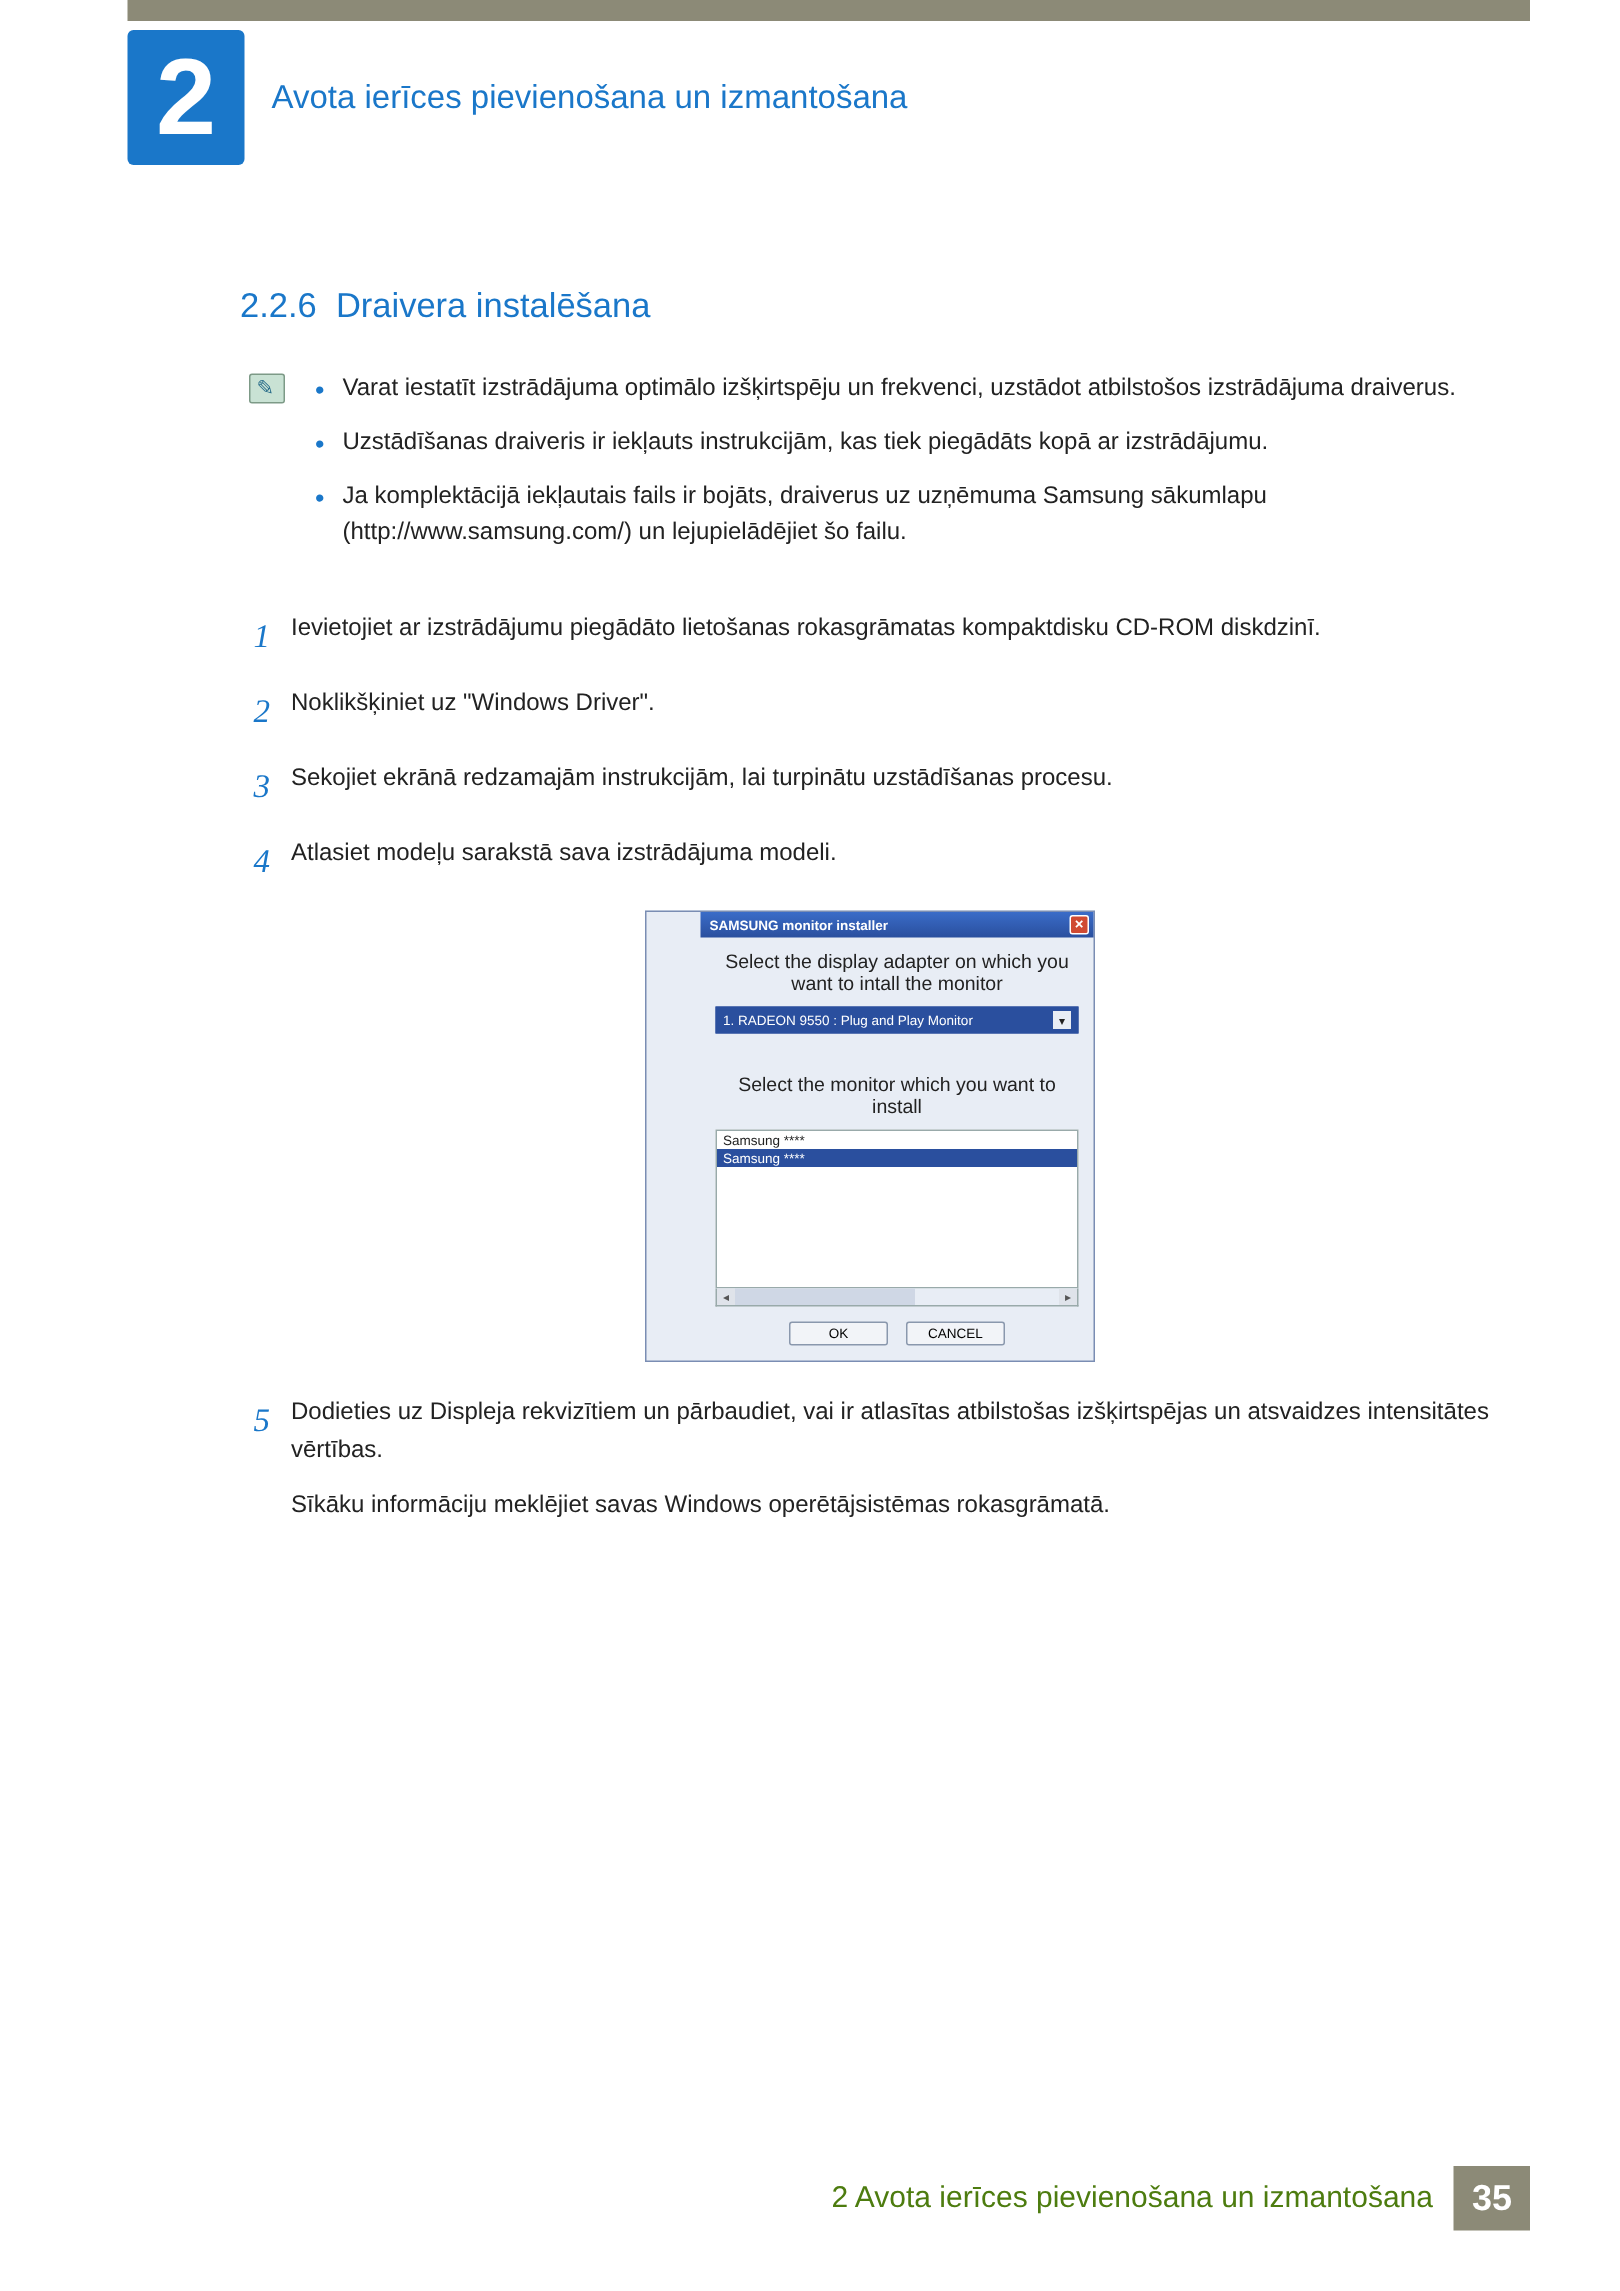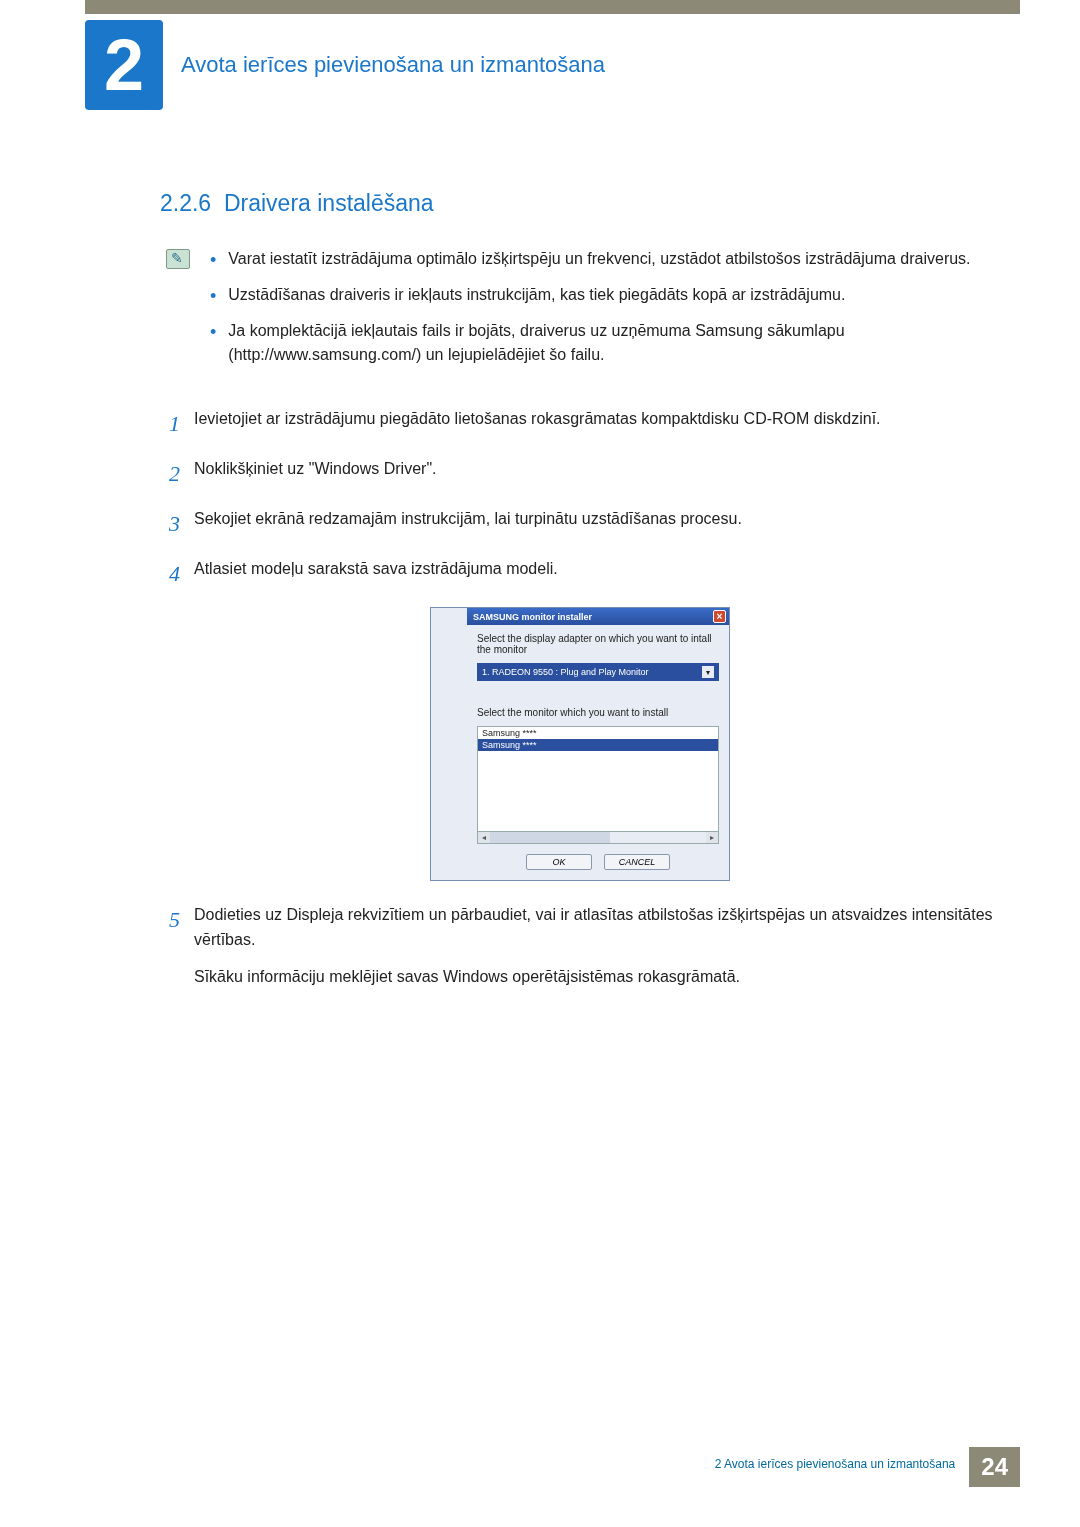--- a/index.html
+++ b/index.html
@@ -140,23 +140,23 @@
     color: #fff;
     font-size: 10px;
     display: flex;
     align-items: center;
     justify-content: center;
     border: 1px solid #fff;
     border-radius: 2px;
   }
   .dlg-body { padding: 8px 10px 10px 10px; }
   .dlg-label {
-    text-align: left;
-    color: #222;
-    font-size: 10px;
+    text-align: center;
+    color: #222;
+    font-size: 13px;
     margin-bottom: 8px;
   }
   .dlg-combo {
     background: #2a4f9e;
     color: #fff;
     padding: 2px 4px;
     display: flex;
     justify-content: space-between;
     align-items: center;
     border: 1px solid #2a4f9e;
@@ -203,41 +203,40 @@
     justify-content: center;
     color: #555;
   }
   .hs-thumb { flex: 0 0 50%; background: #cfd7e5; }
   .hs-track { flex: 1; }
   .dlg-buttons {
     display: flex;
     justify-content: center;
     gap: 12px;
     margin-top: 10px;
-    font-style: italic;
   }
   .dlg-btn {
     width: 66px;
     padding: 2px 0;
     font-size: 9px;
     background: #f2f4f8;
     border: 1px solid #8a98ad;
     text-align: center;
     border-radius: 2px;
   }
   .footer {
     position: absolute;
     bottom: 40px;
     right: 60px;
     display: flex;
     align-items: stretch;
   }
   .footer-text {
-    color: #0369a1;
-    font-size: 12px;
+    color: #4d7c0f;
+    font-size: 20px;
     padding: 10px 14px;
     text-align: right;
   }
   .footer-page {
     background: #8c8a77;
     color: #fff;
     font-weight: bold;
     font-size: 24px;
     padding: 6px 12px;
     display: flex;
@@ -333,14 +332,14 @@
         <span>Dodieties uz Displeja rekvizītiem un pārbaudiet, vai ir atlasītas atbilstošas izšķirtspējas un atsvaidzes intensitātes vērtības.</span>
         <div class="step-extra">Sīkāku informāciju meklējiet savas Windows operētājsistēmas rokasgrāmatā.</div>
       </div>
     </div>
   </div>
 
 </div>
 
 <div class="footer">
   <div class="footer-text">2 Avota ierīces pievienošana un izmantošana</div>
-  <div class="footer-page">24</div>
+  <div class="footer-page">35</div>
 </div>
 
 </body></html>

